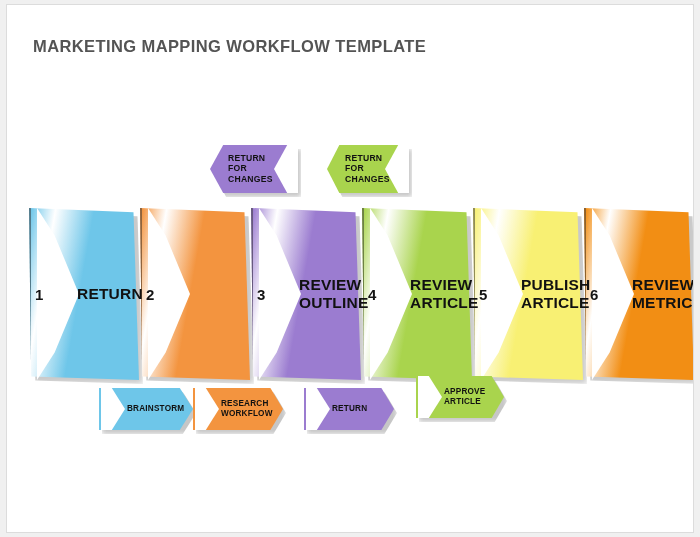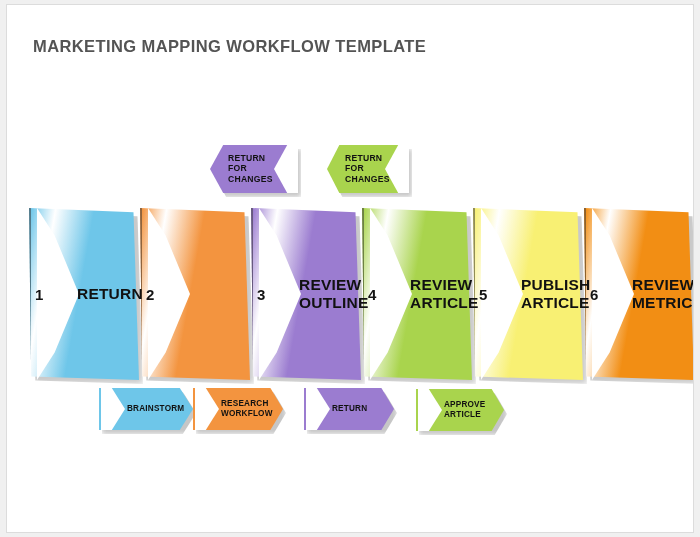--- a/index.html
+++ b/index.html
@@ -233,21 +233,21 @@
         <div class="notch"></div>
         <div class="label">RESEARCH
 WORKFLOW</div>
       </div>
       <div class="sub" style="left: 297px; top: 383px; width: 90px;">
         <div class="shadow"></div>
         <div class="body" style="background: rgb(155, 124, 208);"></div>
         <div class="notch"></div>
         <div class="label">RETURN</div>
       </div>
-      <div class="sub" style="left: 409px; top: 384px; width: 88px; padding-left: 36px;">
+      <div class="sub" style="left: 409px; top: 371px; width: 88px; padding-left: 36px;">
         <div class="shadow"></div>
         <div class="body" style="background: rgb(169, 212, 77);"></div>
         <div class="notch"></div>
         <div class="label">APPROVE
 ARTICLE</div>
       </div>
     </div>
 
 </div>
 

